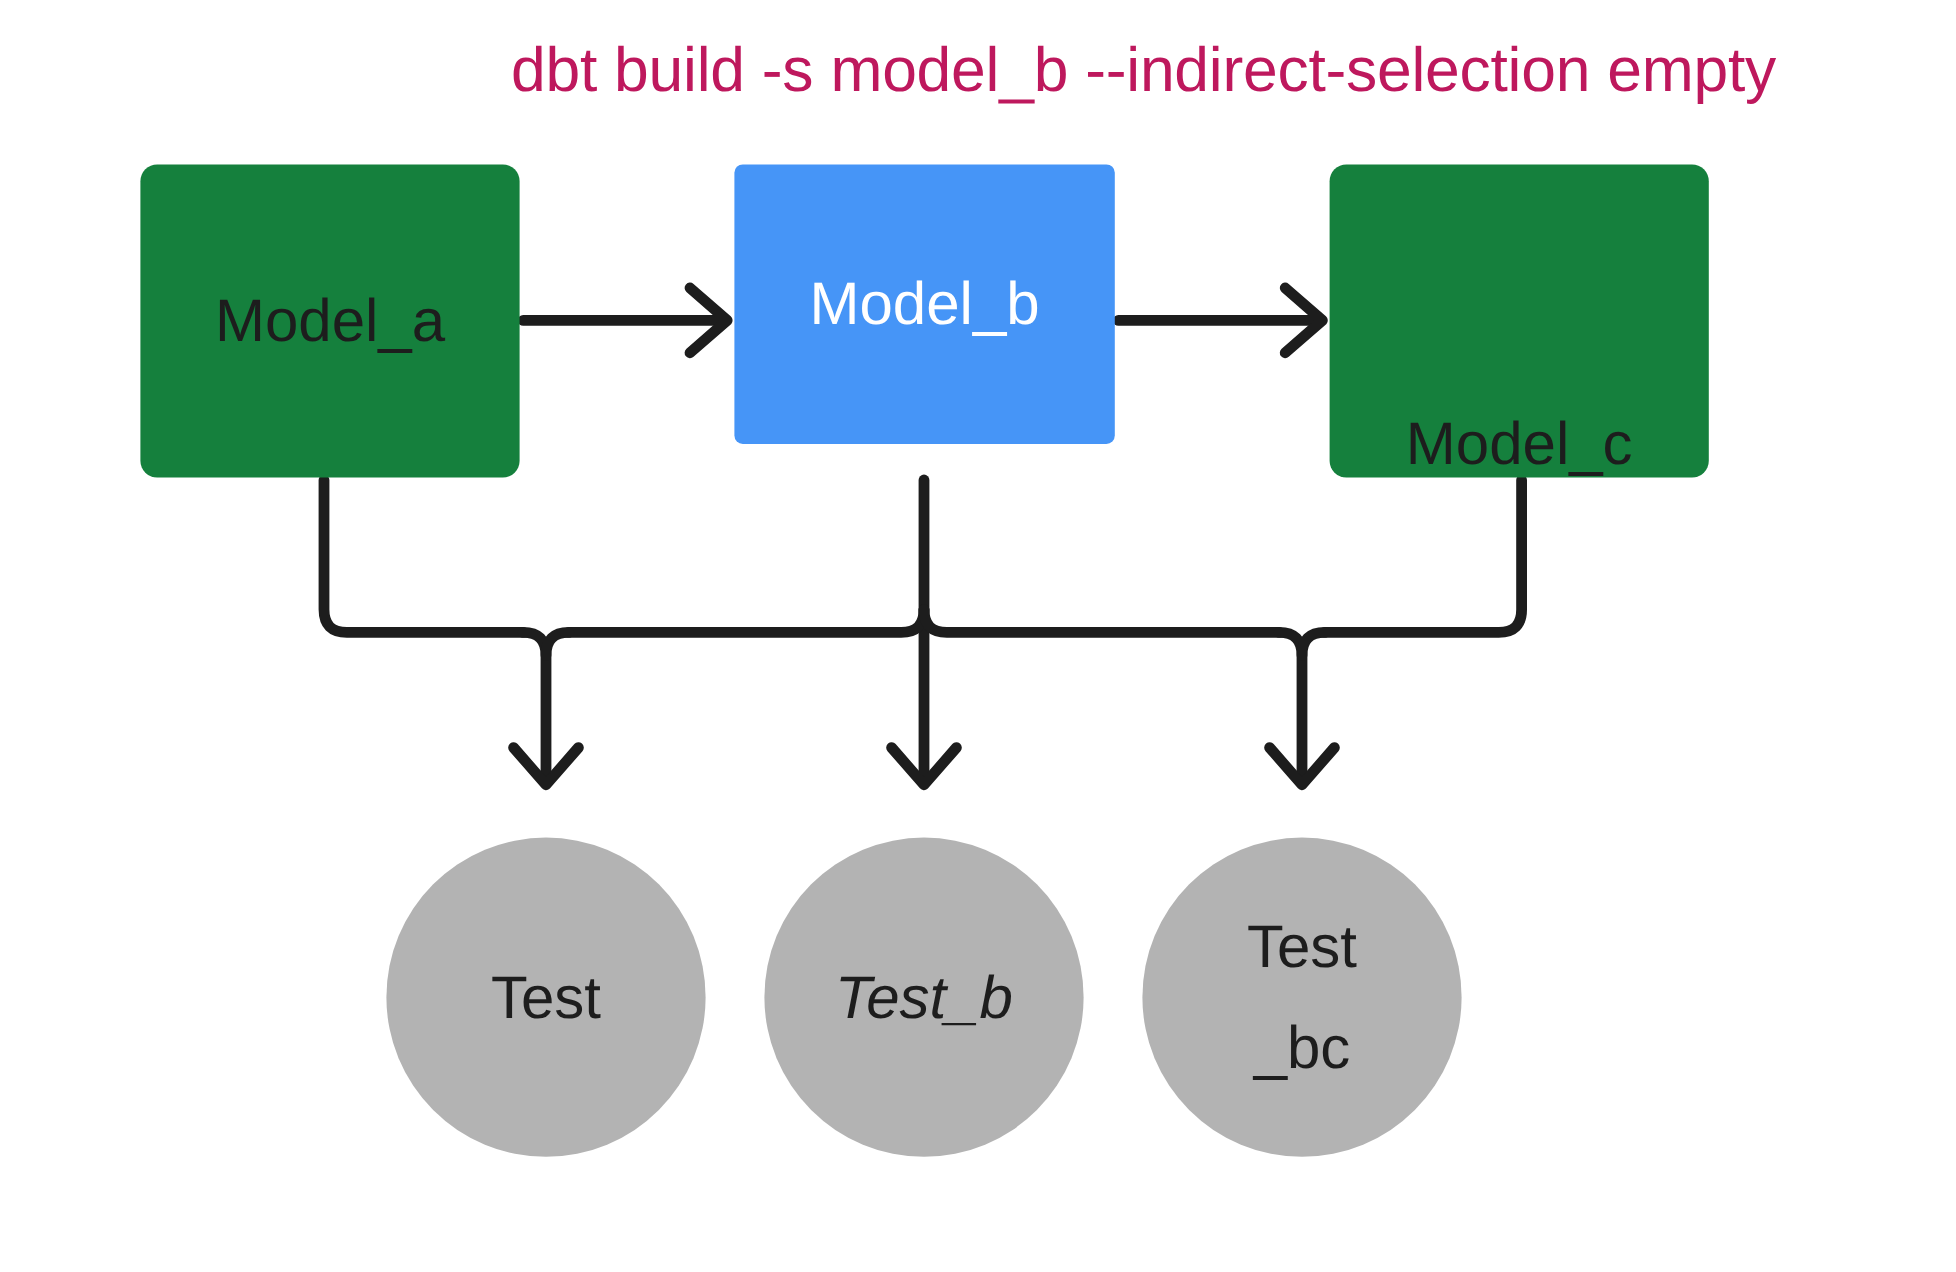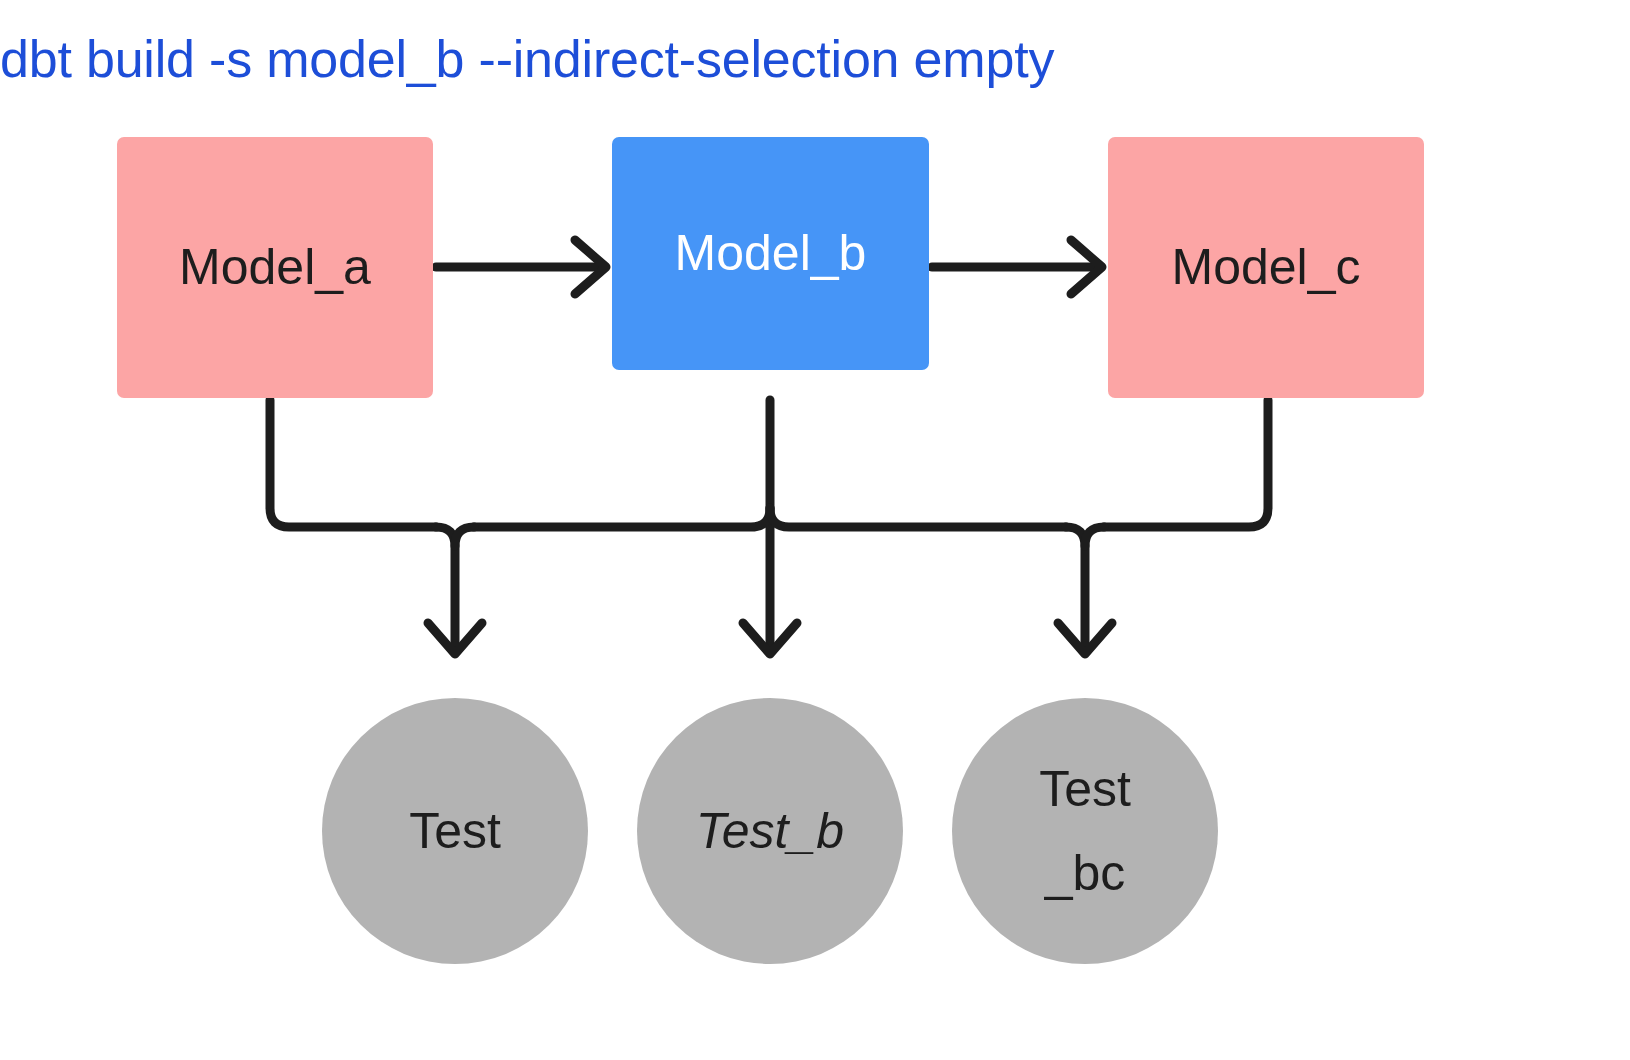--- a/index.html
+++ b/index.html
@@ -15,24 +15,24 @@
     background: #ffffff;
     overflow: hidden;
     font-family: "Liberation Sans", sans-serif;
   }
   
   .title {
     position: absolute;
     left: 0;
     top: 28px;
     width: 1480px;
-    text-align: left;
+    text-align: right;
     font-size: 52px;
     line-height: 62px;
-    color: #1d4ed8;
+    color: #be185d;
     font-family: "Liberation Sans", sans-serif;
     white-space: nowrap;
     letter-spacing: -0.2px;
   }
   
   #edges {
     position: absolute;
     left: 0;
     top: 0;
     width: 1630px;
@@ -43,26 +43,26 @@
     position: absolute;
     border-radius: 7px;
     display: flex;
     align-items: center;
     justify-content: center;
     font-size: 50px;
     line-height: 1.1;
     font-family: "Liberation Sans", sans-serif;
     box-sizing: border-box;
   }
-  .node-box.gray  { background: #fca5a5; color: #1d1d1d; }
+  .node-box.gray  { background: #15803d; color: #1d1d1d; border-radius: 14px; }
   .node-box.blue  { background: #4695f7; color: #ffffff; }
 
   #node-model-a { left: 117px; top: 137px; width: 316px; height: 261px; }
   #node-model-b { left: 612px; top: 137px; width: 317px; height: 233px; }
-  #node-model-c { left: 1108px; top: 137px; width: 316px; height: 261px; }
+  #node-model-c { left: 1108px; top: 137px; width: 316px; height: 261px; align-items: flex-end; }
 
   
   .node-circle {
     position: absolute;
     width: 266px;
     height: 266px;
     border-radius: 50%;
     background: #b3b3b3;
     color: #1d1d1d;
     display: flex;

